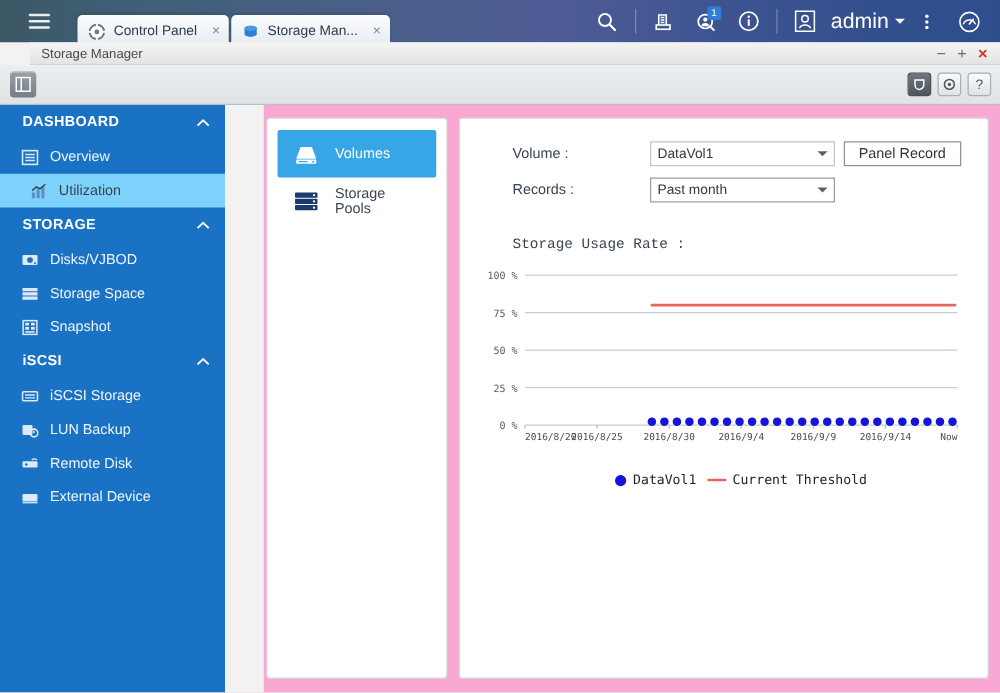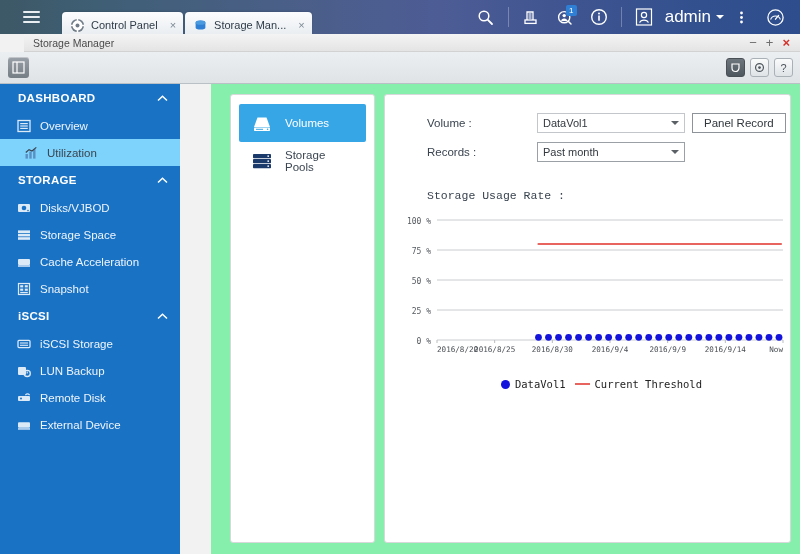--- a/index.html
+++ b/index.html
@@ -94,21 +94,21 @@
   }
   .nav-group-title .chev { margin-left: auto; }
   .nav-item {
     height: 27px; display: flex; align-items: center; gap: 9px;
     padding: 0 12px 0 17px; color: #eef5fc; cursor: pointer;
   }
   .nav-item.active { background: #7dd3fc; color: #3a4450; padding-left: 24px; }
   .nav-item .nav-ico { width: 14px; height: 14px; flex: 0 0 14px; display:block; }
 
   
-  .content { flex: 1; background: #86efac; padding: 10px 9px 11px 19px; display: flex; gap: 9px; overflow: hidden; }
+  .content { flex: 1; background: #f9a8d4; padding: 10px 9px 11px 2px; display: flex; gap: 9px; overflow: hidden; }
   .panel-list {
     width: 145px; flex: 0 0 145px; background: #fff;
     border: 1px solid #d6d8da; border-radius: 3px; padding: 9px 8px;
   }
   .vol-item {
     height: 38px; display: flex; align-items: center; gap: 10px;
     padding: 0 10px; font-size: 11.5px; color: #3c4652; cursor: pointer; border-radius: 2px;
   }
   .vol-item.selected { background: #37a6e6; color: #fff; }
   .vol-item .vi-ico { width: 26px; height: 22px; flex: 0 0 26px; display:block; }
@@ -320,27 +320,20 @@
         </svg>
         <span>Disks/VJBOD</span>
       </div>
       <div class="nav-item">
         <svg class="nav-ico" viewBox="0 0 14 14">
           <rect x="1" y="2.4" width="12" height="2.6" fill="#dce9f7"></rect>
           <rect x="1" y="5.8" width="12" height="2.6" fill="#dce9f7"></rect>
           <rect x="1" y="9.2" width="12" height="2.6" fill="#dce9f7"></rect>
         </svg>
         <span>Storage Space</span>
-      </div>
-      <div class="nav-item">
-        <svg class="nav-ico" viewBox="0 0 14 14">
-          <rect x="1" y="4" width="12" height="6" rx="1" fill="#dce9f7"></rect>
-          <rect x="1" y="10.2" width="12" height="1.6" fill="#cfe1f5"></rect>
-        </svg>
-        <span>Cache Acceleration</span>
       </div>
       <div class="nav-item">
         <svg class="nav-ico" viewBox="0 0 14 14">
           <rect x="1.5" y="1.5" width="11" height="11" fill="none" stroke="#dce9f7" stroke-width="1.2"></rect>
           <rect x="3.2" y="3.2" width="3" height="2.2" fill="#dce9f7"></rect>
           <rect x="7.8" y="3.2" width="3" height="2.2" fill="#dce9f7"></rect>
           <rect x="3.2" y="6.6" width="3" height="2.2" fill="#dce9f7"></rect>
           <rect x="7.8" y="6.6" width="3" height="2.2" fill="#dce9f7"></rect>
           <rect x="3.2" y="9.9" width="7.6" height="1.3" fill="#dce9f7"></rect>
         </svg>

